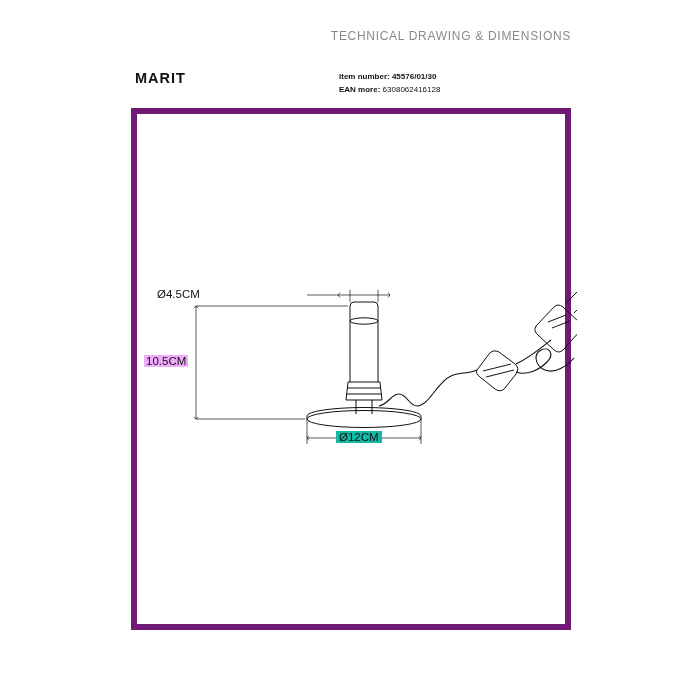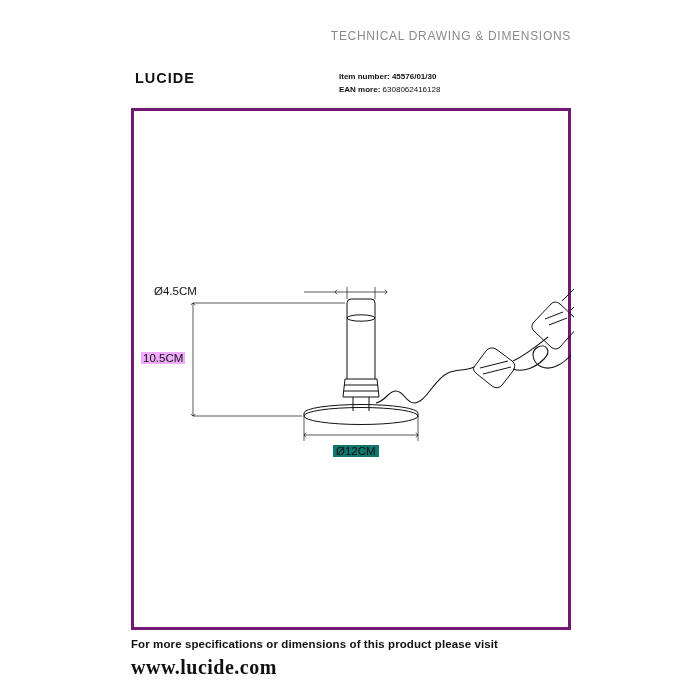--- a/index.html
+++ b/index.html
@@ -100,21 +100,21 @@
   }
   .codes .lbl { font-weight: bold; }
 
   
   .frame {
     position: absolute;
     left: 131px;
     top: 108px;
     width: 440px;
     height: 522px;
-    border: 3px solid #701a75;
+    border: 6px solid #701a75;
     box-sizing: border-box;
     background: #fff;
   }
 
   .svg-holder {
     position: absolute;
     left: 0; top: 0;
     width: 440px;
     height: 522px;
   }
@@ -144,21 +144,21 @@
 </head>
 <body>
 
 <div class="page">
 
   <div class="header">
     <div class="header-caption">TECHNICAL DRAWING &amp; DIMENSIONS</div>
   </div>
 
   <div class="title-row">
-    <div class="product-name">LUCIDE</div>
+    <div class="product-name">MARIT</div>
     <div class="codes">
       <div>
         <span class="lbl">Item number:</span>
         <span class="lbl">45576/01/30</span>
       </div>
       <div>
         <span class="lbl">EAN more:</span>
         <span>6308062416128</span>
       </div>
     </div>
@@ -236,21 +236,17 @@
           <path d="M284,306 L284,330" stroke-width="0.7"></path>
           <path d="M170,324 L284,324" stroke-width="0.7"></path>
           <path d="M172,321.6 L170,324 L172,326.4" stroke-width="0.7"></path>
           <path d="M282,321.6 L284,324 L282,326.4" stroke-width="0.7"></path>
         </g>
       </svg>
     </div>
 
     <div style="position:absolute;left:18px;top:174px;font-size:11.5px;color:#111;background:#fff;padding:0 2px;">Ø4.5CM</div>
     <div style="position:absolute;left:7px;top:241px;font-size:11.5px;color:#111;background:#f0abfc;padding:0 2px;">10.5CM</div>
-    <div style="position:absolute;left:199px;top:334px;font-size:11.5px;color:#111;background:#0f766e;padding:0 3px;">Ø12CM</div>
+    <div style="position:absolute;left:199px;top:317px;font-size:11.5px;color:#111;background:#14b8a6;padding:0 3px;">Ø12CM</div>
   </div>
 
-  <div class="footer">
-    <div class="footer-line1">For more specifications or dimensions of this product please visit</div>
-    <div class="footer-line2">www.lucide.com</div>
-  </div>
 
 </div>
 
 </body></html>

